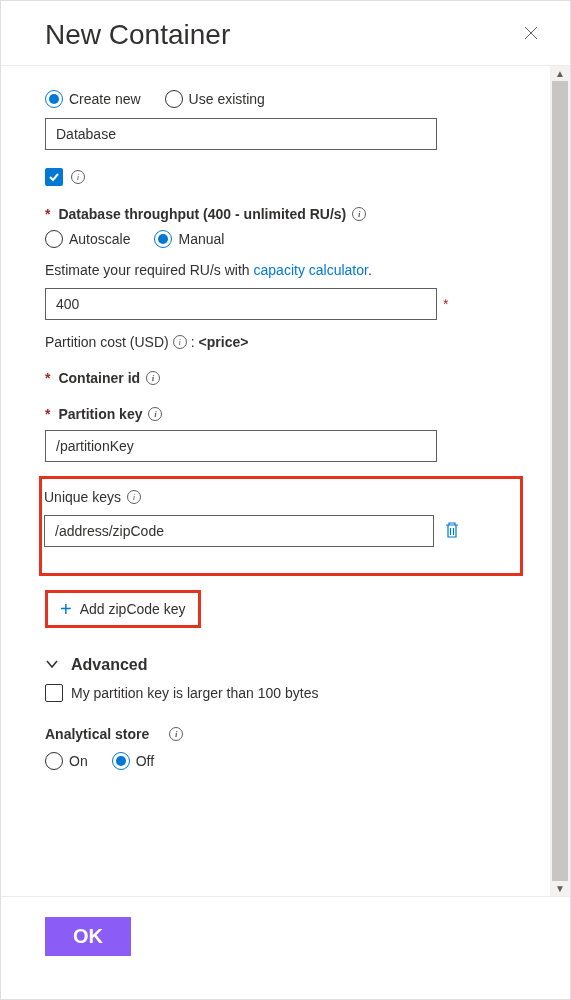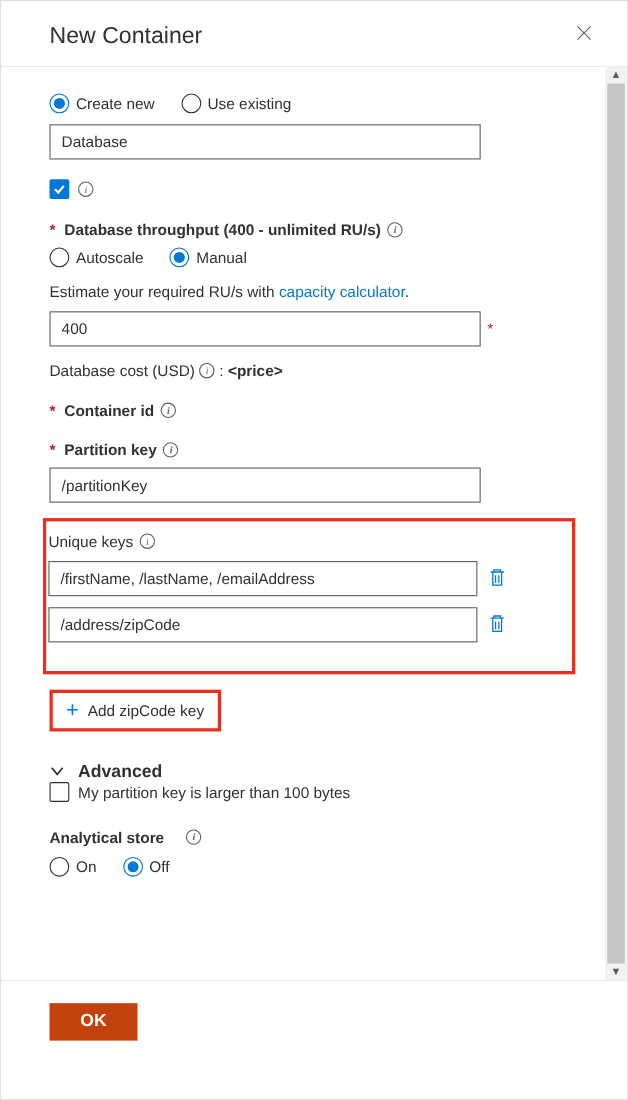--- a/index.html
+++ b/index.html
@@ -17,21 +17,21 @@
       overflow: hidden;
       border: 1px solid #e1dfdd;
     }
     .header {
       display: flex;
       justify-content: space-between;
       align-items: center;
       padding: 18px 24px 14px 44px;
     }
     .header h1 {
-      font-size: 21px;
+      font-size: 28px;
       font-weight: 400;
       color: #323130;
     }
     .close-btn {
       cursor: pointer;
       font-size: 16px;
       color: #605e5c;
       background: none;
       border: none;
       padding: 4px 8px;
@@ -250,25 +250,25 @@
       margin-bottom: 10px;
       display: flex;
       align-items: center;
       gap: 20px;
     }
     .footer {
       padding: 20px 44px;
       border-top: 1px solid #edebe9;
     }
     .ok-button {
-      background: #c2410c;
+      background: #8b5cf6;
       color: white;
       border: none;
       padding: 8px 28px;
-      font-size: 16px;
+      font-size: 20px;
       font-weight: 600;
       cursor: pointer;
       font-family: inherit;
     }
   </style>
 </head>
 <body>
 
 <div class="header">
   <h1>New Container</h1>
@@ -325,21 +325,21 @@
     <p class="hint">
       <span>Estimate your required RU/s with </span><a href="#">capacity calculator</a><span>.</span>
     </p>
 
     <div class="input-row">
       <input class="text-input" value="400" style="">
       <span class="req-after">*</span>
     </div>
 
     <div class="est-cost">
-      <span>Database cost (USD)</span>
+      <span>Partition cost (USD)</span>
       <span class="info-icon">i</span>
       <span>: </span>
       <b>&lt;price&gt;</b>
     </div>
 
     <div class="field-label bold">
       <span class="req">*</span>
       <span>Container id</span>
       <span class="info-icon">i</span>
     </div>
@@ -348,28 +348,20 @@
       <span class="req">*</span>
       <span>Partition key</span>
       <span class="info-icon">i</span>
     </div>
     <input class="text-input" value="/partitionKey" style="">
 
     <div class="uk-highlight">
       <div class="field-label" style="margin-top:4px;">
         <span>Unique keys</span>
         <span class="info-icon">i</span>
-      </div>
-      <div class="uk-row">
-        <input class="text-input" value="/firstName, /lastName, /emailAddress" style="">
-        <span class="trash-icon">
-          <svg width="16" height="18" viewBox="0 0 16 18">
-              <path fill="none" stroke="#0078d4" stroke-width="1.2" d="M2 4 h12 M5 4 V2 h6 V4 M4 4 v12 h8 V4 M6.5 7 v7 M9.5 7 v7"></path>
-            </svg>
-        </span>
       </div>
       <div class="uk-row">
         <input class="text-input" value="/address/zipCode" style="">
         <span class="trash-icon">
           <svg width="16" height="18" viewBox="0 0 16 18">
               <path fill="none" stroke="#0078d4" stroke-width="1.2" d="M2 4 h12 M5 4 V2 h6 V4 M4 4 v12 h8 V4 M6.5 7 v7 M9.5 7 v7"></path>
             </svg>
         </span>
       </div>
     </div>
@@ -381,21 +373,21 @@
 
     <div class="advanced-header">
       <span class="chevron-down">
         <svg width="14" height="10" viewBox="0 0 14 10">
             <polyline points="2,2 7,8 12,2" fill="none" stroke="#323130" stroke-width="1.5"></polyline>
           </svg>
       </span>
       <span class="advanced-title">Advanced</span>
     </div>
 
-    <div class="checkbox-row" style="margin-top:0;">
+    <div class="checkbox-row" style="margin-top:10px;">
       <span class="checkbox unchecked"></span>
       <span>My partition key is larger than 100 bytes</span>
     </div>
 
     <div class="section-label">
       <span>Analytical store</span>
       <span class="info-icon">i</span>
     </div>
     <div class="radio-row">
       <label class="radio-item">

